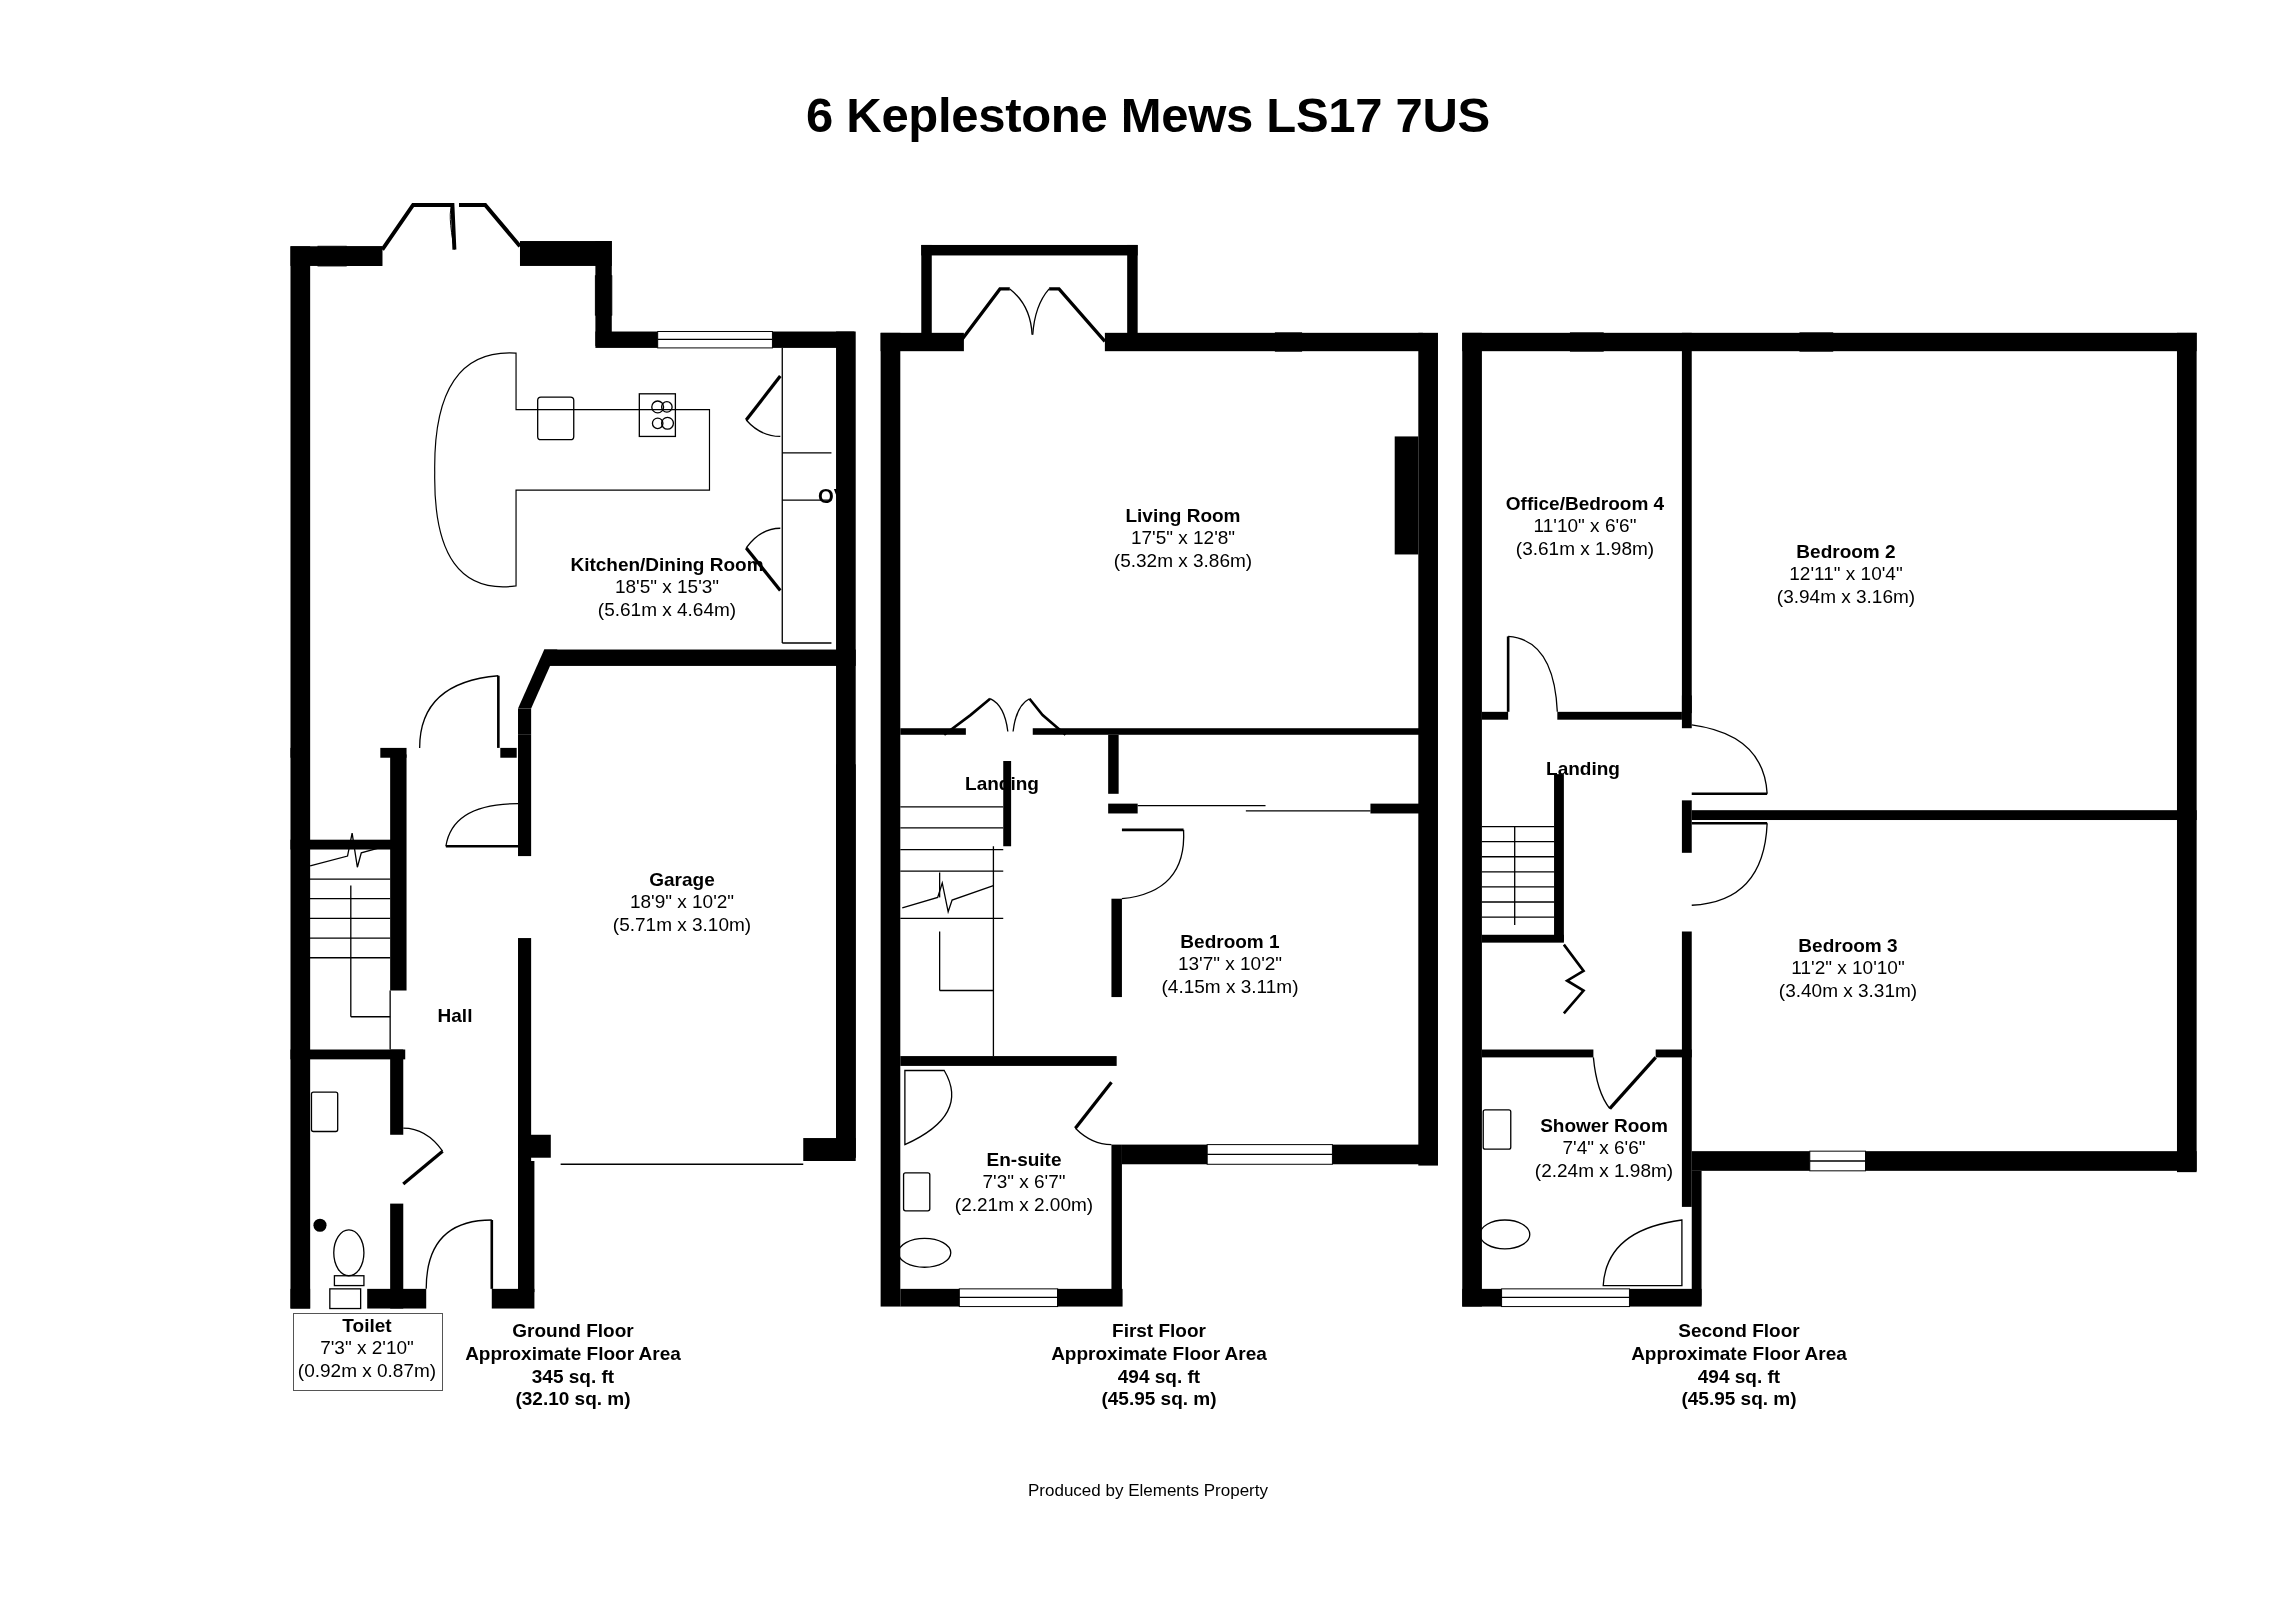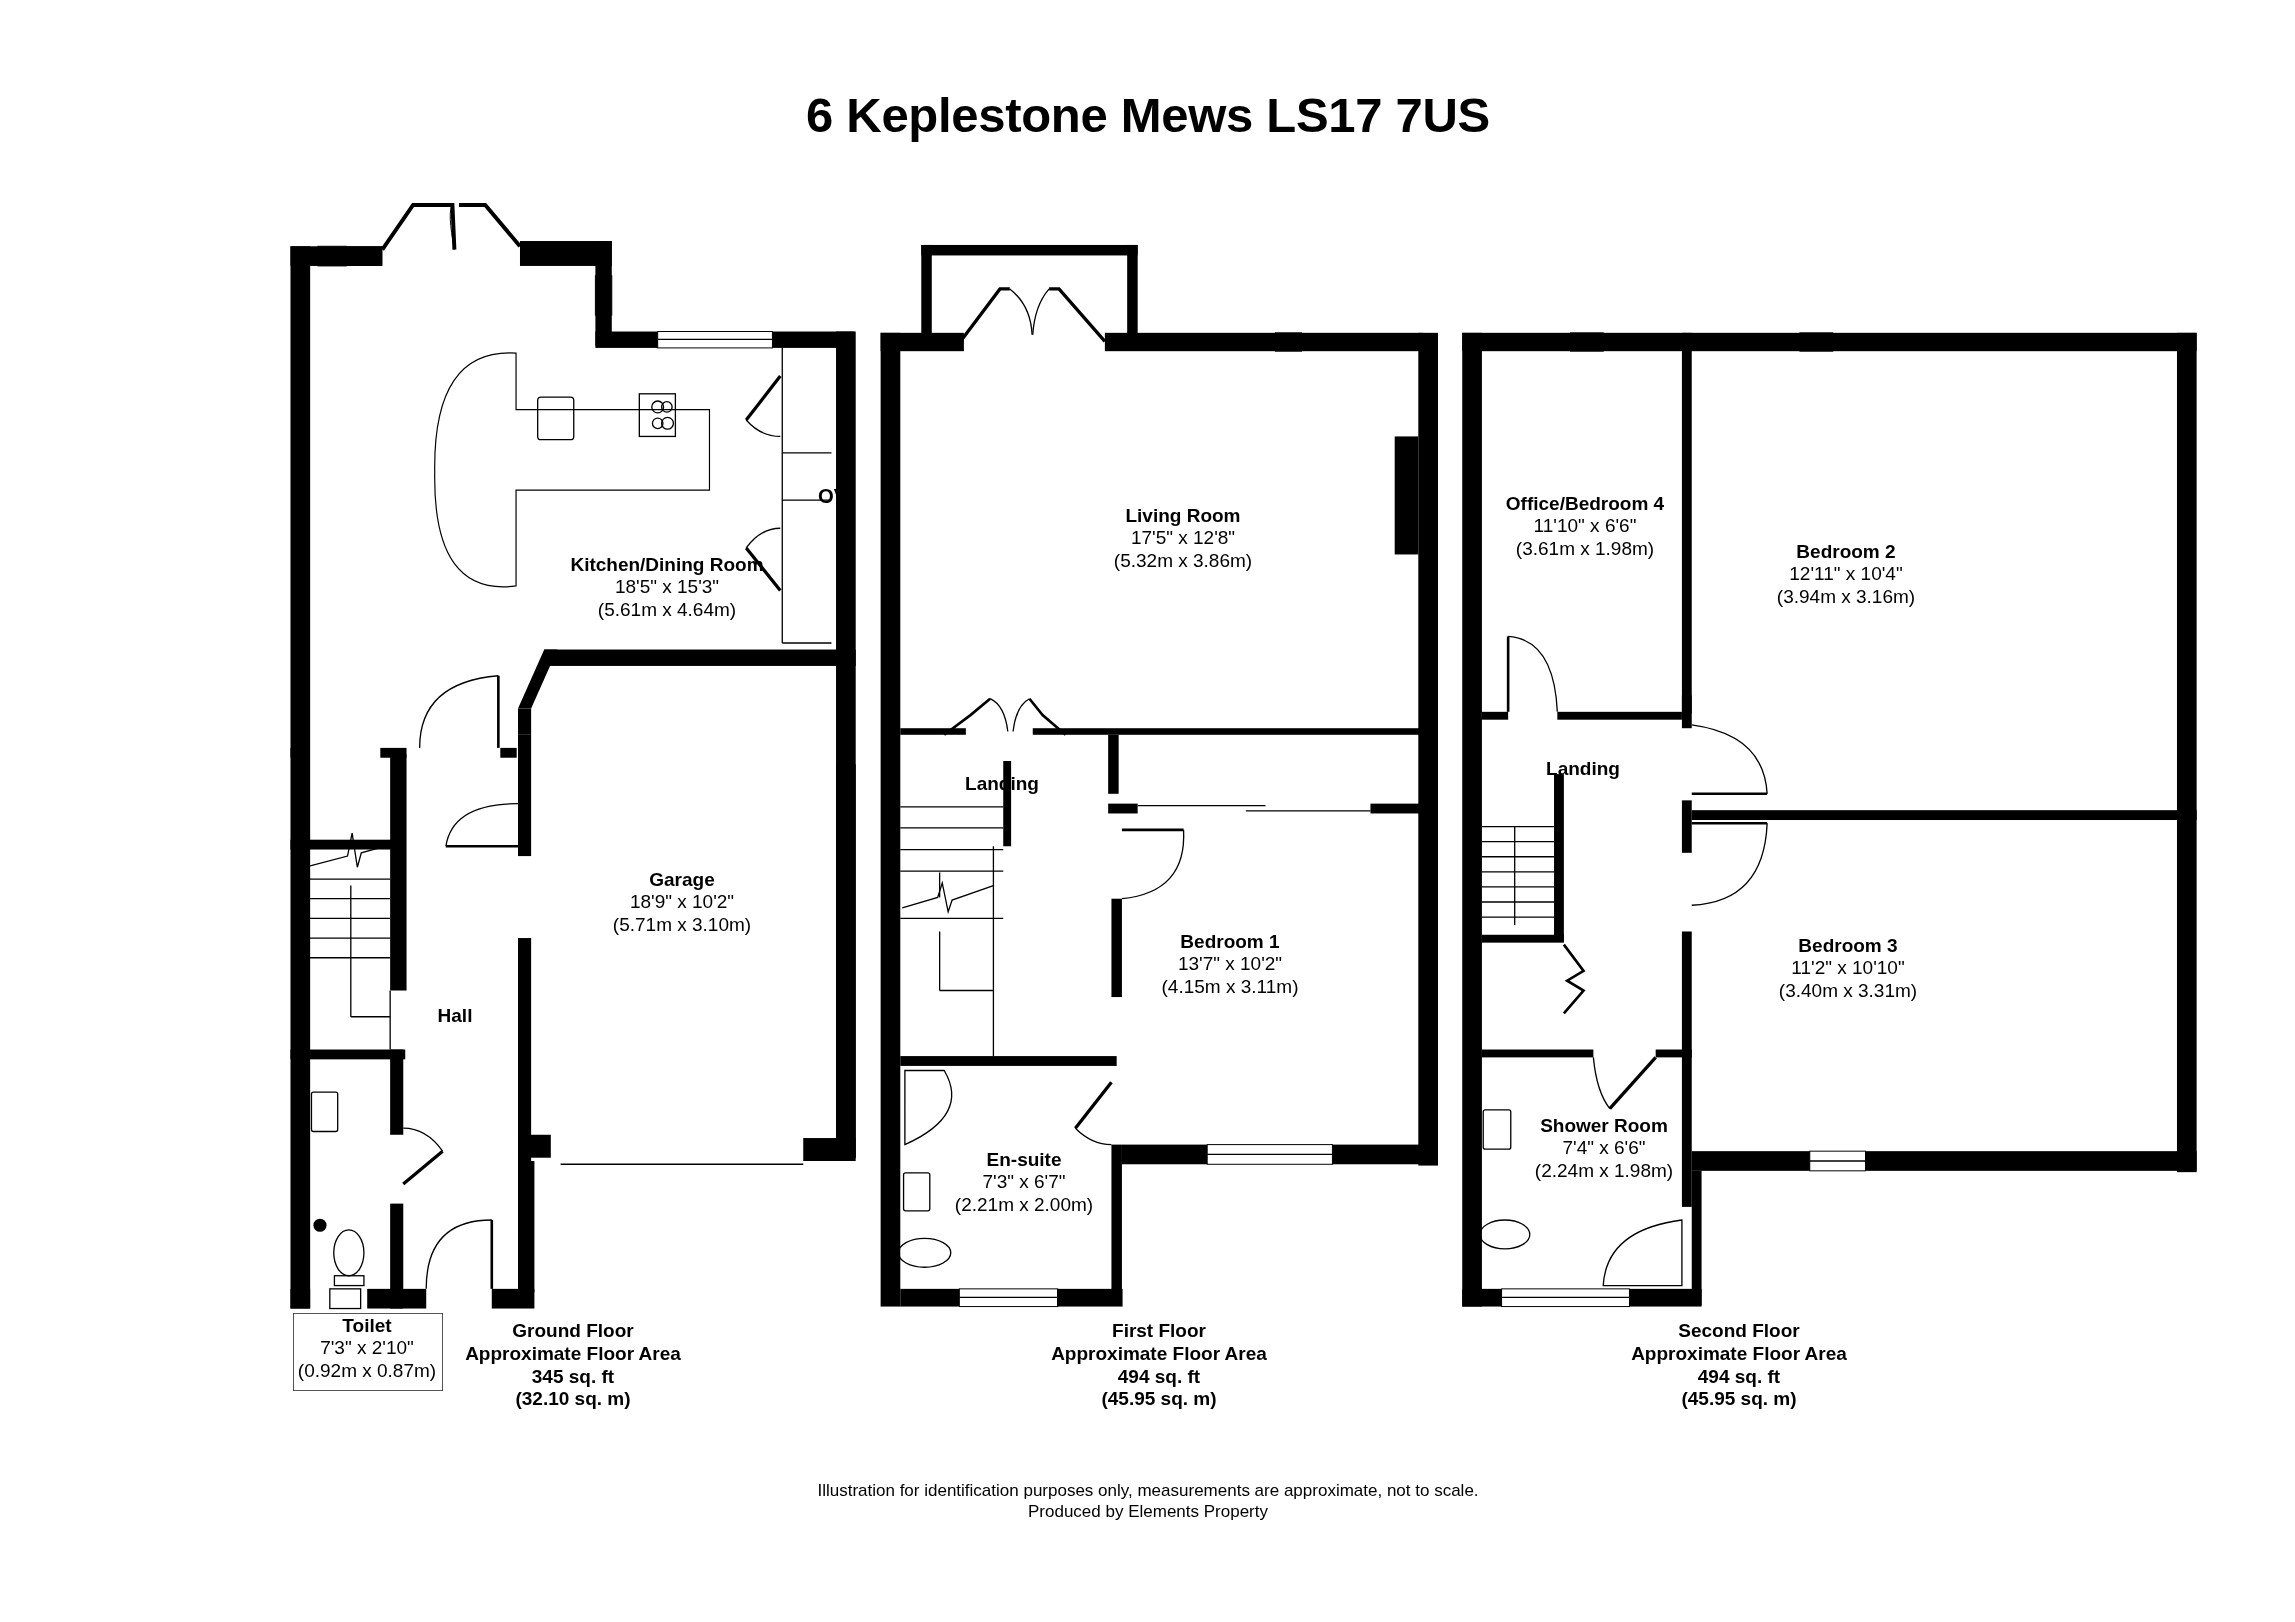--- a/index.html
+++ b/index.html
@@ -327,16 +327,15 @@
   <span class="room-dim">(2.24m x 1.98m)</span>
 </div>
 <div class="floor-caption" style="left:1739px; top:1320px;">
   <span>Second Floor</span>
   <span>Approximate Floor Area</span>
   <span>494 sq. ft</span>
   <span>(45.95 sq. m)</span>
 </div>
 
 <div class="footer">
-  <span class="disc">Illustration for identification purposes only, measurements are approximate, not to scale.</span>
   <span class="prod">Produced by Elements Property</span>
 </div>
 
 
 </body></html>

